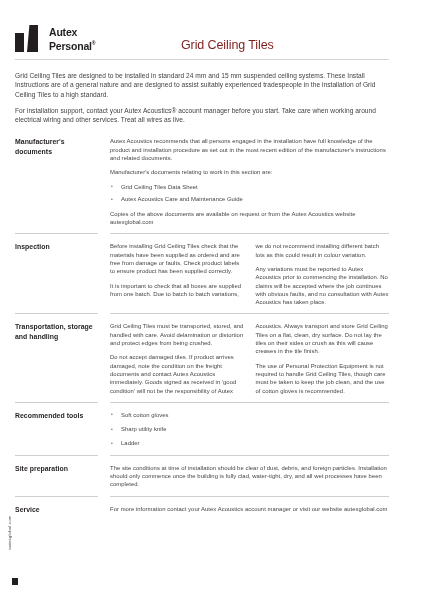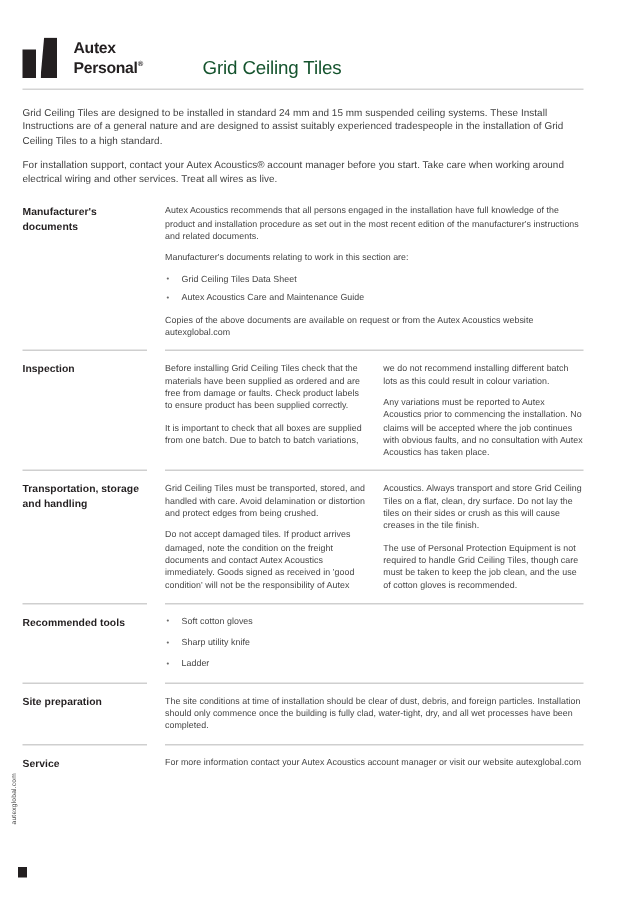--- a/index.html
+++ b/index.html
@@ -92,24 +92,25 @@
     position: relative;
     white-space: nowrap;
   }
   .brand-name .reg {
     font-size: 5px;
     vertical-align: super;
     font-weight: bold;
   }
   .doc-title {
     font-size: 12.5px;
-    color: #14532d;
+    color: #7f1d1d;
     letter-spacing: -0.1px;
     white-space: nowrap;
     flex: 0 0 130px;
+    margin-left: 46px;
   }
   .doc-subtitle {
     font-size: 12.5px;
     color: #3c3c3c;
     letter-spacing: -0.1px;
     white-space: nowrap;
     margin-left: 32px;
   }
 
   .rule-full {

